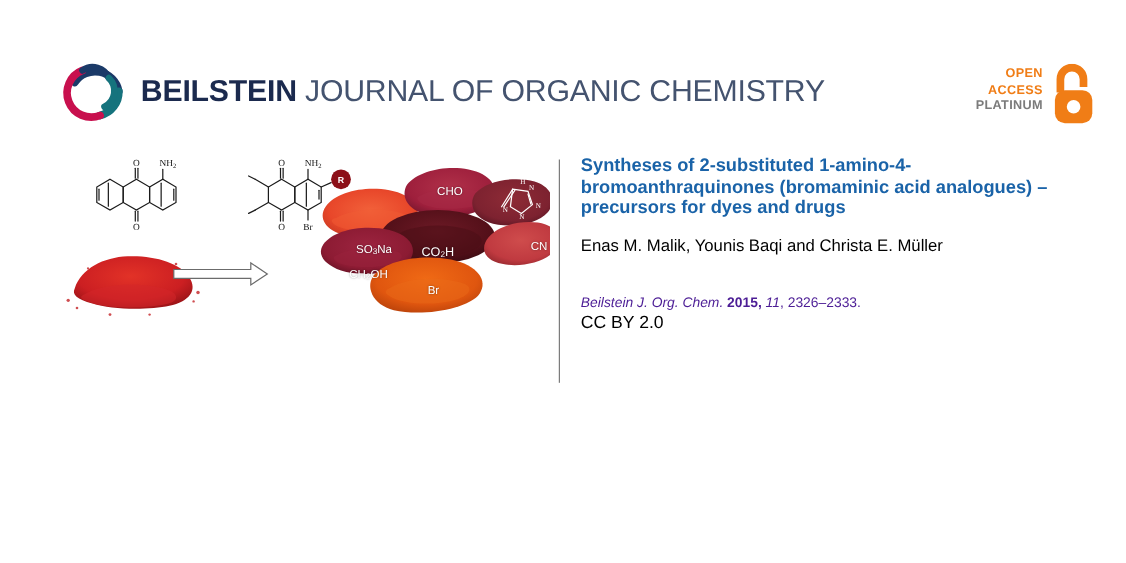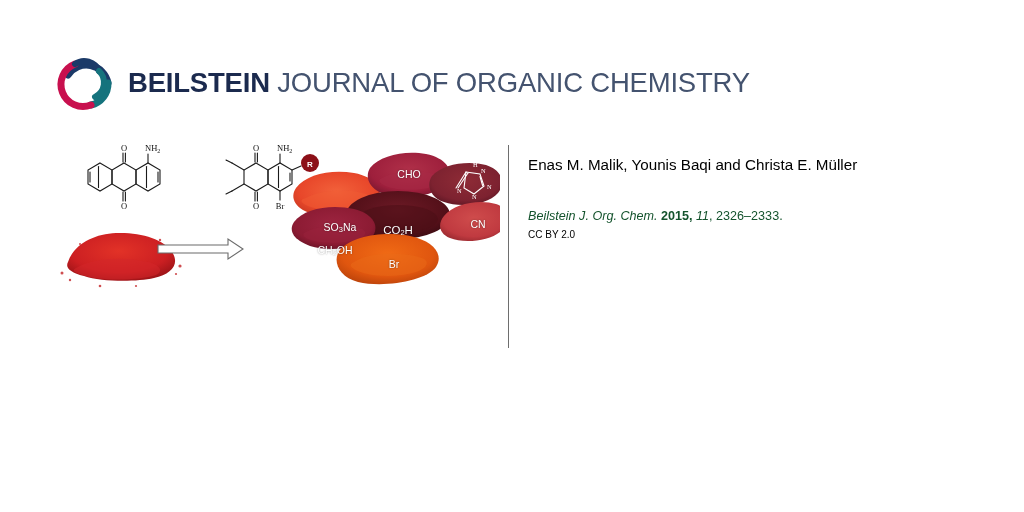--- a/index.html
+++ b/index.html
@@ -111,35 +111,35 @@
   #article-authors {
     margin: 15px 0 0 0;
     color: #000000;
     font-size: 15.2px;
     line-height: 19px;
     font-weight: normal;
   }
   #article-citation {
     margin: 34px 0 0 0;
     font-size: 12.6px;
-    color: #14532d;
+    color: #4c1d95;
     line-height: 17px;
     font-style: italic;
   }
   #article-citation .cit-year { font-style: normal; font-weight: bold; }
   #article-citation .cit-pages { font-style: normal; }
   #article-doi {
     margin: 17px 0 0 0;
     font-size: 12.6px;
     color: #000000;
     line-height: 17px;
   }
   #article-license {
     margin: 1px 0 0 0;
-    font-size: 10px;
+    font-size: 16px;
     color: #000000;
     line-height: 17px;
   }
 </style>
 </head>
 <body>
 
 <div id="masthead">
 
   <div id="journal-logo">
@@ -150,20 +150,36 @@
 
       <path d="M 36 52 A 22 22 0 1 1 20 11" fill="none" stroke="#c8104e" stroke-width="7" stroke-linecap="round"></path>
 
       <path d="M 20 11 A 16 16 0 0 1 44 18" fill="none" stroke="#1b3a68" stroke-width="6" stroke-linecap="round"></path>
       <path d="M 44 18 A 16 16 0 0 1 40 44" fill="none" stroke="#15737d" stroke-width="6" stroke-linecap="round"></path>
     </svg>
   </div>
 
   <div id="wordmark"><span class="wm-bold">BEILSTEIN</span><span class="wm-light"> JOURNAL OF ORGANIC CHEMISTRY</span></div>
 
+  <div id="oa-badge">
+    <div id="oa-text">
+      <span class="oa-orange">OPEN</span>
+      <span class="oa-orange">ACCESS</span>
+      <span class="oa-grey">PLATINUM</span>
+    </div>
+    <div id="oa-lock">
+      <svg width="44" height="56" viewBox="0 0 44 56" aria-hidden="true">
+
+        <path d="M 10 26 L 10 14 A 10.5 10.5 0 0 1 31 14 L 31 21" fill="none" stroke="#f07d16" stroke-width="7" stroke-linecap="butt"></path>
+
+        <rect x="5" y="24" width="34" height="30" rx="9" ry="9" fill="#f07d16"></rect>
+        <circle cx="22" cy="39" r="6.2" fill="#ffffff"></circle>
+      </svg>
+    </div>
+  </div>
 </div>
 
 <div id="abstract-figure">
   <svg width="460" height="160" viewBox="0 0 460 160" aria-hidden="true">
     <defs>
       <radialGradient id="p1" cx="50%" cy="45%" r="62%">
         <stop offset="0%" stop-color="#f2613a"></stop>
           <stop offset="70%" stop-color="#e8472a"></stop>
           <stop offset="100%" stop-color="#c93a22"></stop>
       </radialGradient>
@@ -321,25 +337,26 @@
       <text x="432" y="59">N</text>
       <text x="417" y="53">N</text>
     </g>
   </svg>
 
   
   <span class="powder-label" style="left:255px; top:81px; width:90px;">SO<sub>3</sub>Na</span>
   <span class="powder-label" style="left:328px; top:28px; width:82px;">CHO</span>
   <span class="powder-label" style="left:308px; top:84px; width:100px; font-size:11.5px;">CO<sub>2</sub>H</span>
   <span class="powder-label" style="left:250px; top:104px; width:90px;">CH<sub>2</sub>OH</span>
-  <span class="powder-label" style="left:404px; top:78px; width:68px;">CN</span>
+  <span class="powder-label" style="left:416px; top:78px; width:68px;">CN</span>
   <span class="powder-label" style="left:306px; top:118px; width:96px;">Br</span>
 </div>
 
 <div id="divider"></div>
 
 <div id="article-meta">
+  <h1 id="article-title">Syntheses of 2-substituted 1-amino-4-bromoanthraquinones (bromaminic acid analogues) – precursors for dyes and drugs</h1>
   <p id="article-authors">Enas M. Malik, Younis Baqi and Christa E. Müller</p>
 
   <p id="article-citation"><span>Beilstein J. Org. Chem.</span><span class="cit-year"> <span>2015</span>,</span> <span>11</span><span class="cit-pages">, <span>2326–2333.</span></span></p>
 
   <p id="article-license">CC BY 2.0</p>
 </div>
 
 </body></html>

